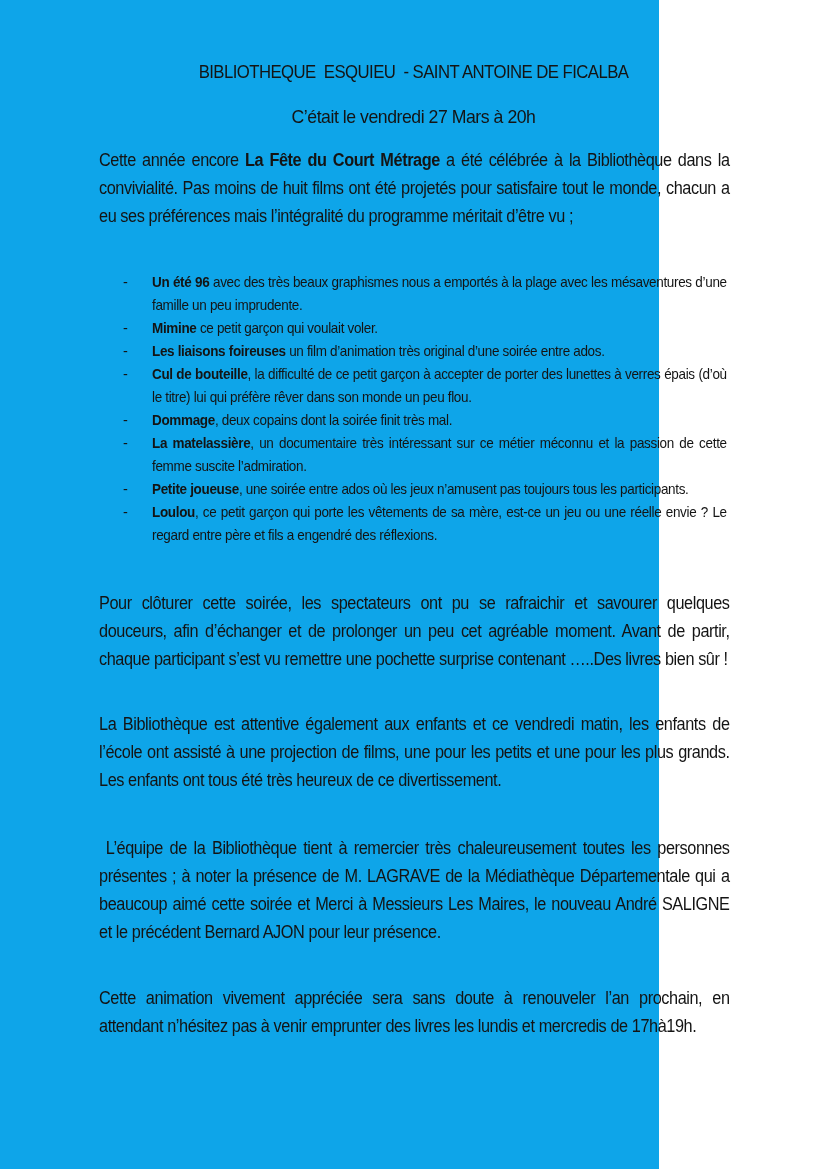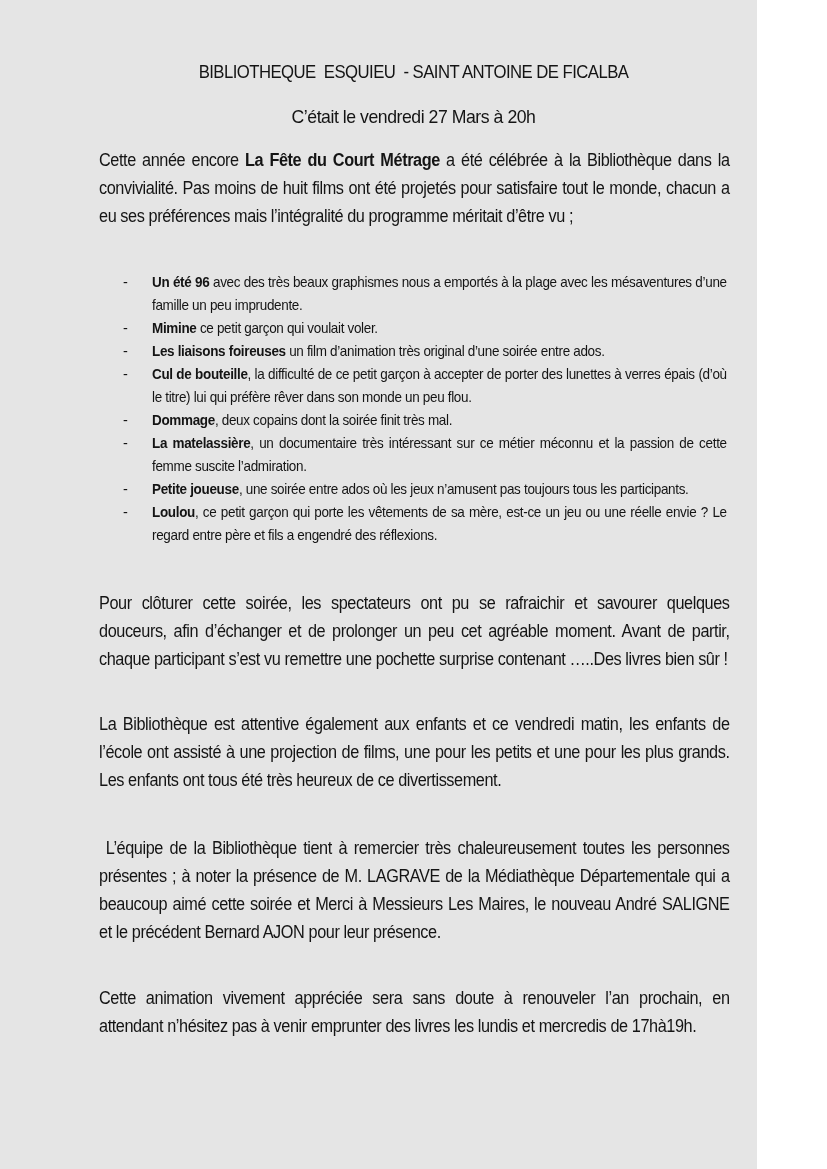--- a/index.html
+++ b/index.html
@@ -1,17 +1,17 @@
 <!DOCTYPE html>
 <html><head>
 <meta charset="utf-8">
 <style>
   html, body { margin: 0; padding: 0; background: #ffffff; }
   body { width: 827px; height: 1169px; position: relative; overflow: hidden; color: #141414; }
-  .page { position: absolute; left: 0; top: 0; width: 757px; height: 1169px; background: #e5e5e5; }
+  .page { position: absolute; left: 0; top: 0; width: 659px; height: 1169px; background: #0ea5e9; }
   .title {
     position: absolute; left: 0; top: 62px; width: 827px; text-align: center;
     font-family: "Liberation Sans", sans-serif; font-size: 18px; letter-spacing: -0.6px;
     transform: scaleX(0.93); transform-origin: center; white-space: pre;
   }
   .subtitle {
     position: absolute; left: 0; top: 106px; width: 827px; text-align: center;
     font-family: "Liberation Sans", sans-serif; font-size: 19px; letter-spacing: -0.5px;
     transform: scaleX(0.93); transform-origin: center;
   }

